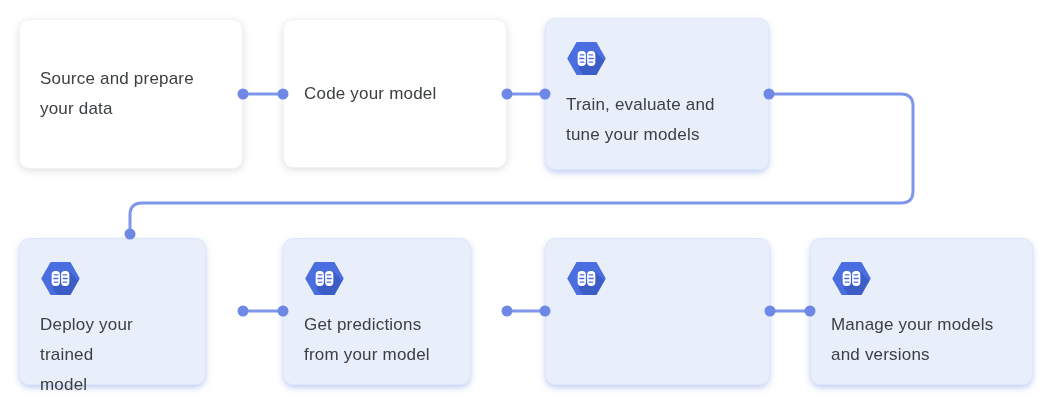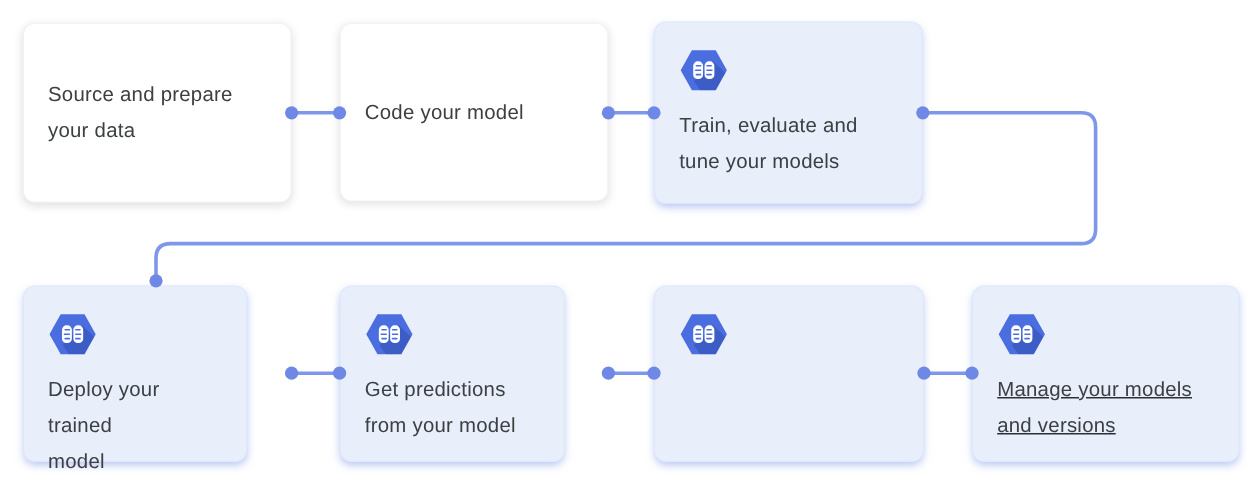--- a/index.html
+++ b/index.html
@@ -39,21 +39,21 @@
     white-space: pre-line;
   }
   .hexicon { display: block; margin-bottom: 13px; height: 37px; }
   
   .pos1 { left: 19px;  top: 19px;  width: 224px; height: 150px; }
   .pos2 { left: 283px; top: 19px;  width: 224px; height: 149px; }
   .pos3 { left: 545px; top: 18px;  width: 224px; height: 152px; }
   .pos4 { left: 19px;  top: 238px; width: 187px; height: 147px; }
   .pos5 { left: 283px; top: 238px; width: 188px; height: 147px; }
   .pos6 { left: 545px; top: 238px; width: 225px; height: 147px; }
-  .pos7 { left: 810px; top: 238px; width: 223px; height: 147px; text-decoration: underline; }
+  .pos7 { left: 810px; top: 238px; width: 223px; height: 147px; }
   .connectors {
     position: absolute;
     left: 0; top: 0;
     z-index: 2;
     pointer-events: none;
   }
   .defs-holder { position: absolute; width: 0; height: 0; overflow: hidden; }
 </style>
 </head>
 <body>

